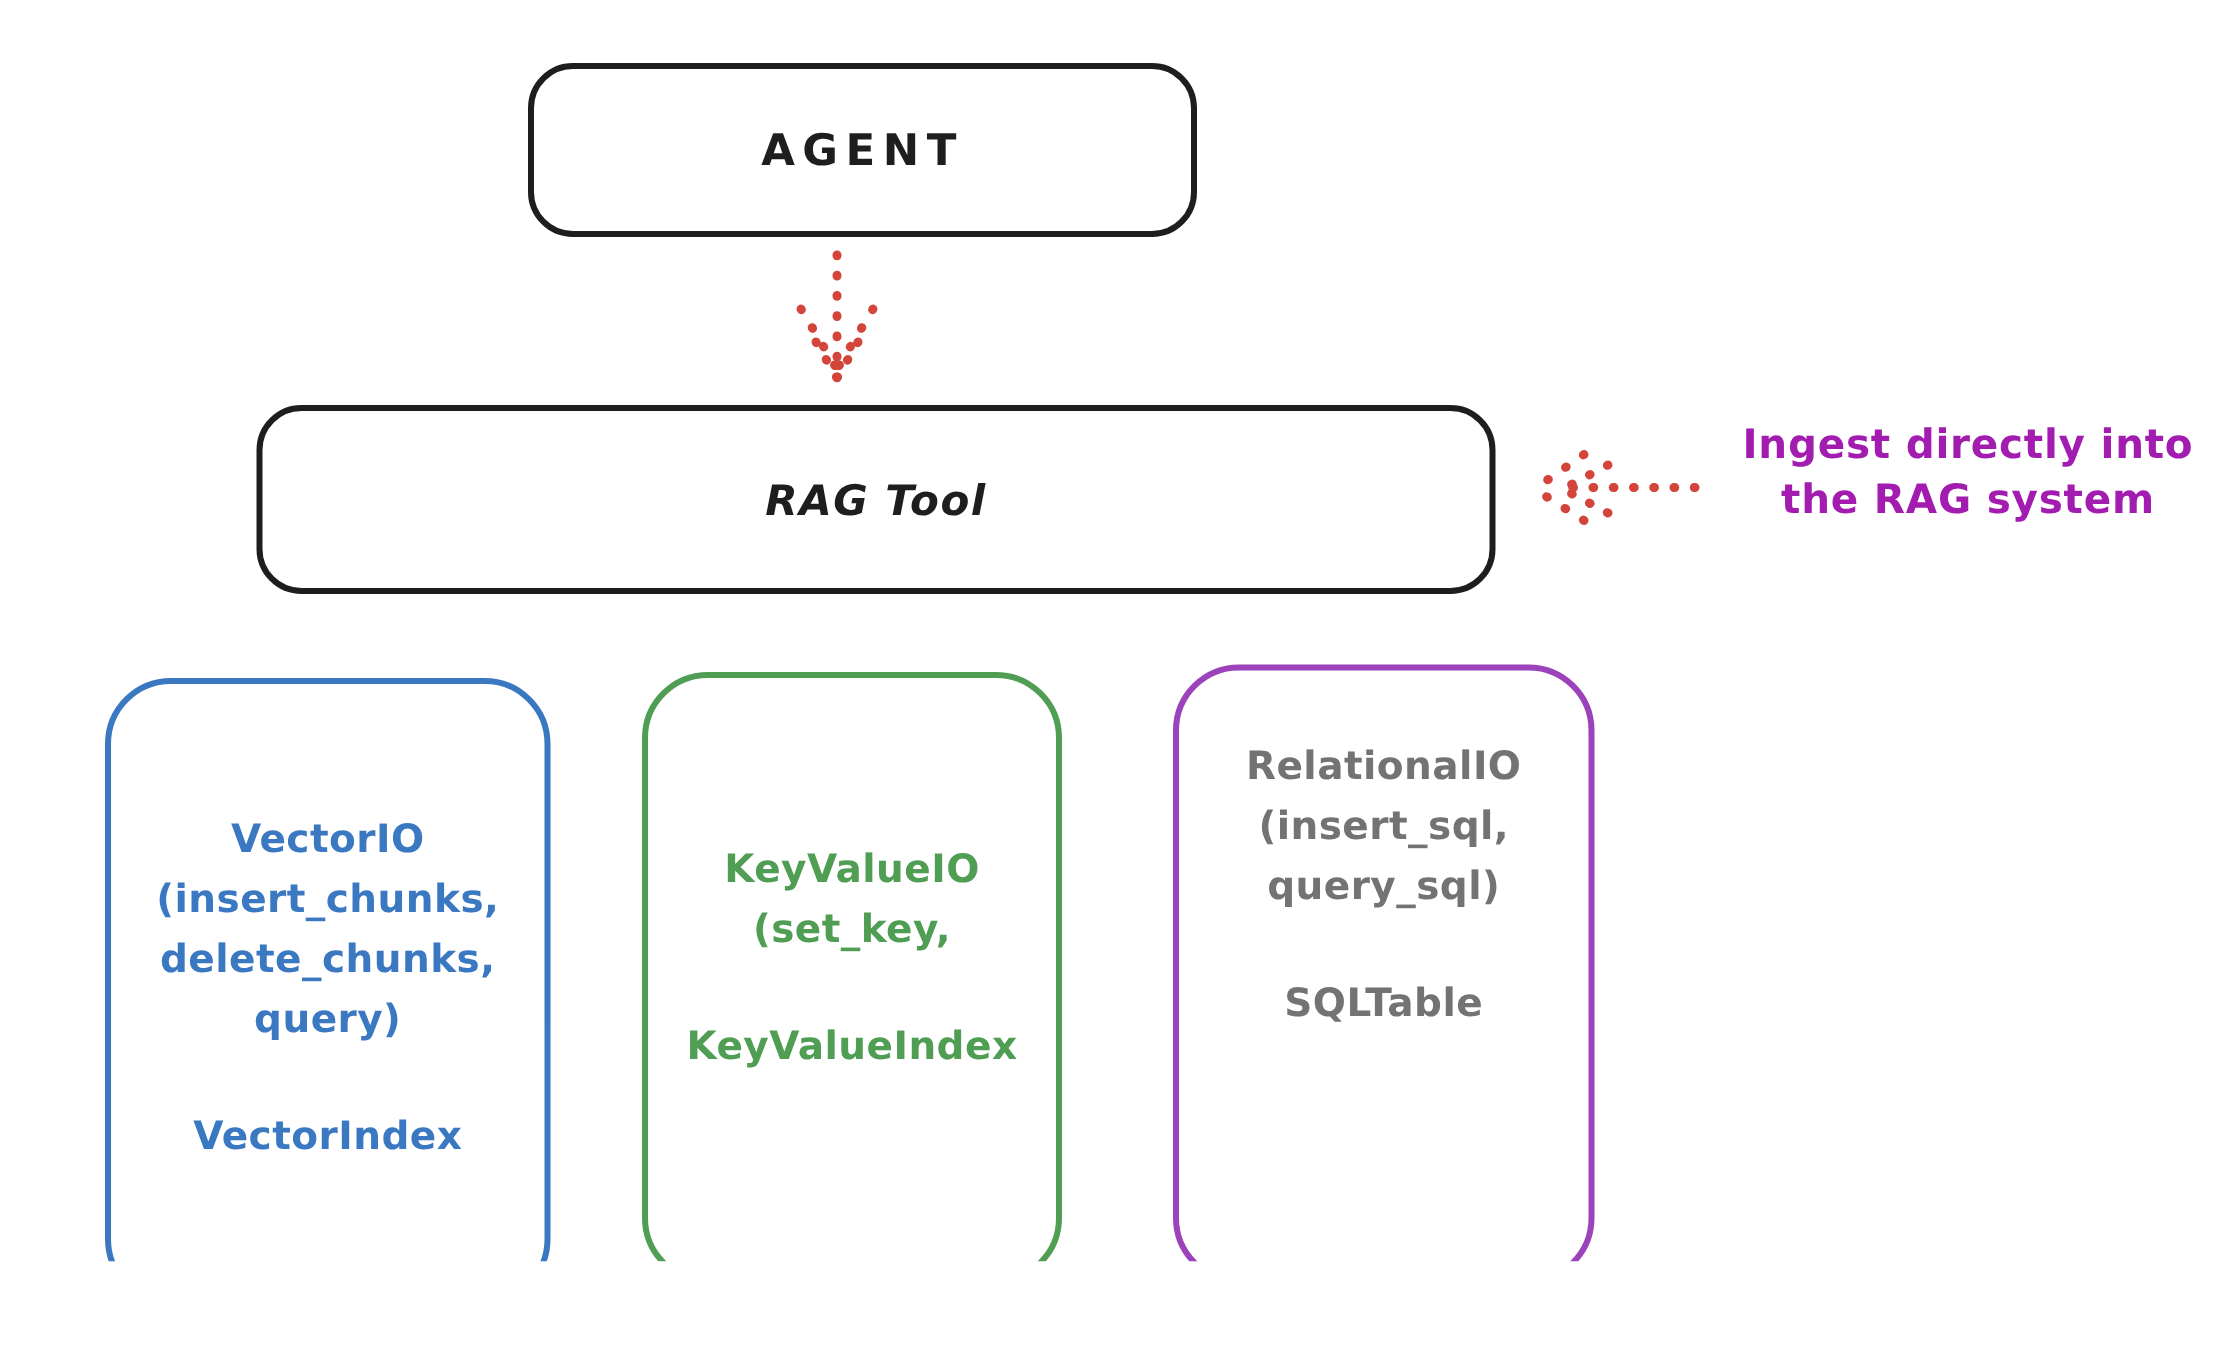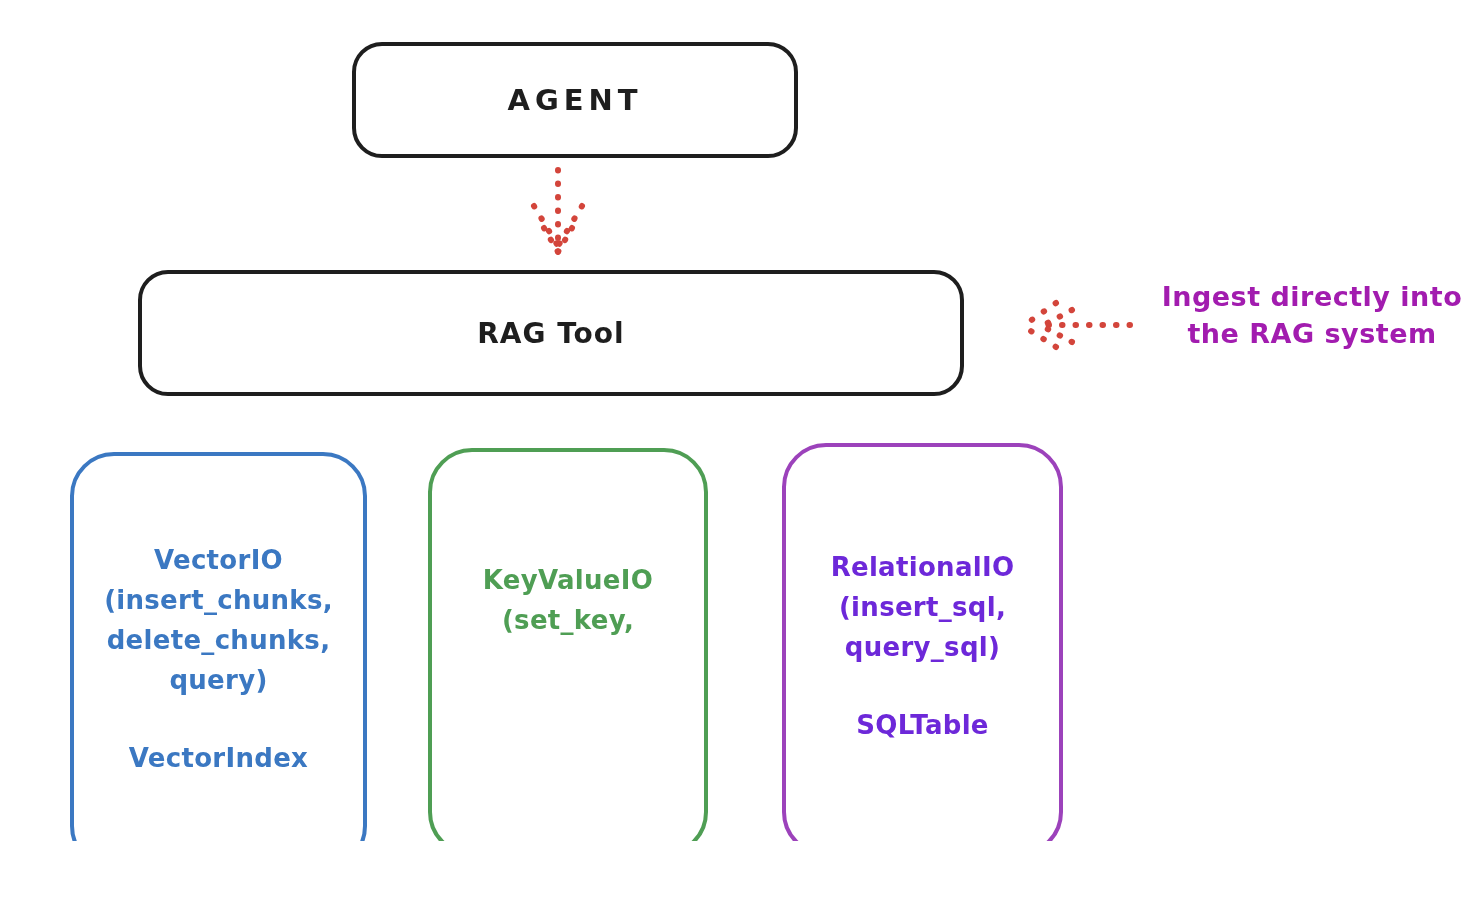--- a/index.html
+++ b/index.html
@@ -29,28 +29,29 @@
     left: 352px; top: 42px;
     width: 446px; height: 116px;
     border: 4px solid #1e1e1e;
     border-radius: 30px;
     font-size: 29px;
     font-weight: 700;
     letter-spacing: 5px;
     color: #1e1e1e;
   }
   .rag-box {
-    left: 138px; top: 270px;
+    left: 171px; top: 270px;
     width: 826px; height: 126px;
     border: 4px solid #1e1e1e;
     border-radius: 30px;
     font-size: 28px;
     font-weight: 600;
     letter-spacing: 1px;
     color: #1e1e1e;
+    font-style: italic;
   }
   
   .backend {
     position: absolute;
     box-sizing: border-box;
     background: #ffffff;
     border-radius: 44px;
     display: flex;
     flex-direction: column;
     align-items: center;
@@ -66,22 +67,22 @@
     border: 4px solid #3b78c2; color: #3b78c2;
     padding-top: 84px;
   }
   .backend-keyvalue {
     left: 428px; top: 448px; width: 280px; height: 408px;
     border: 4px solid #4f9e54; color: #4f9e54;
     padding-top: 108px;
   }
   .backend-relational {
     left: 782px; top: 443px; width: 281px; height: 413px;
-    border: 4px solid #9c42bb; color: #6d28d9;
-    padding-top: 100px;
+    border: 4px solid #9c42bb; color: #737373;
+    padding-top: 44px;
   }
   
   .annotation {
     position: absolute;
     left: 1140px; top: 278px;
     width: 344px;
     color: #a21caf;
     font-size: 27px;
     font-weight: 700;
     line-height: 37px;
@@ -137,20 +138,21 @@
     <div>VectorIO</div>
     <div>(insert_chunks,</div>
     <div>delete_chunks,</div>
     <div>query)</div>
     <div class="index-name">VectorIndex</div>
   </div>
 
   <div class="backend backend-keyvalue">
     <div>KeyValueIO</div>
     <div>(set_key,</div>
+    <div class="index-name">KeyValueIndex</div>
   </div>
 
   <div class="backend backend-relational">
     <div>RelationalIO</div>
     <div>(insert_sql,</div>
     <div>query_sql)</div>
     <div class="index-name">SQLTable</div>
   </div>
 
 </div>

